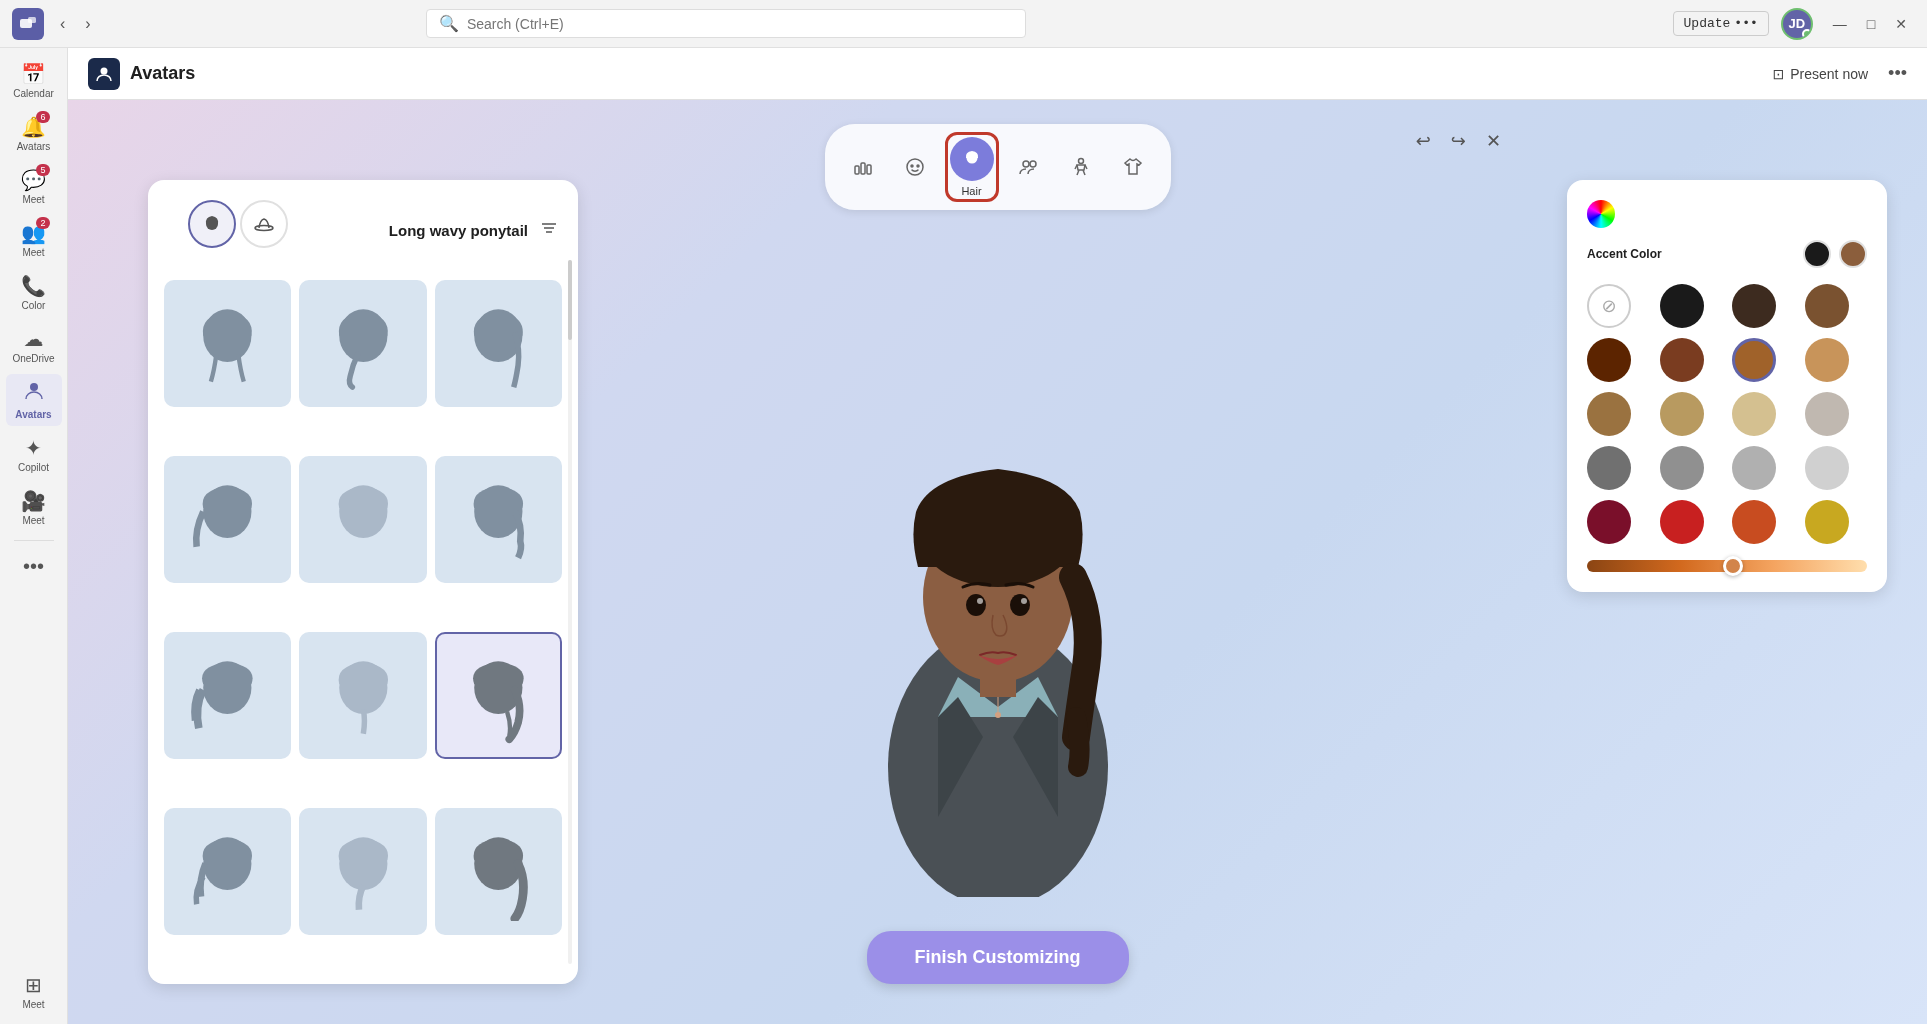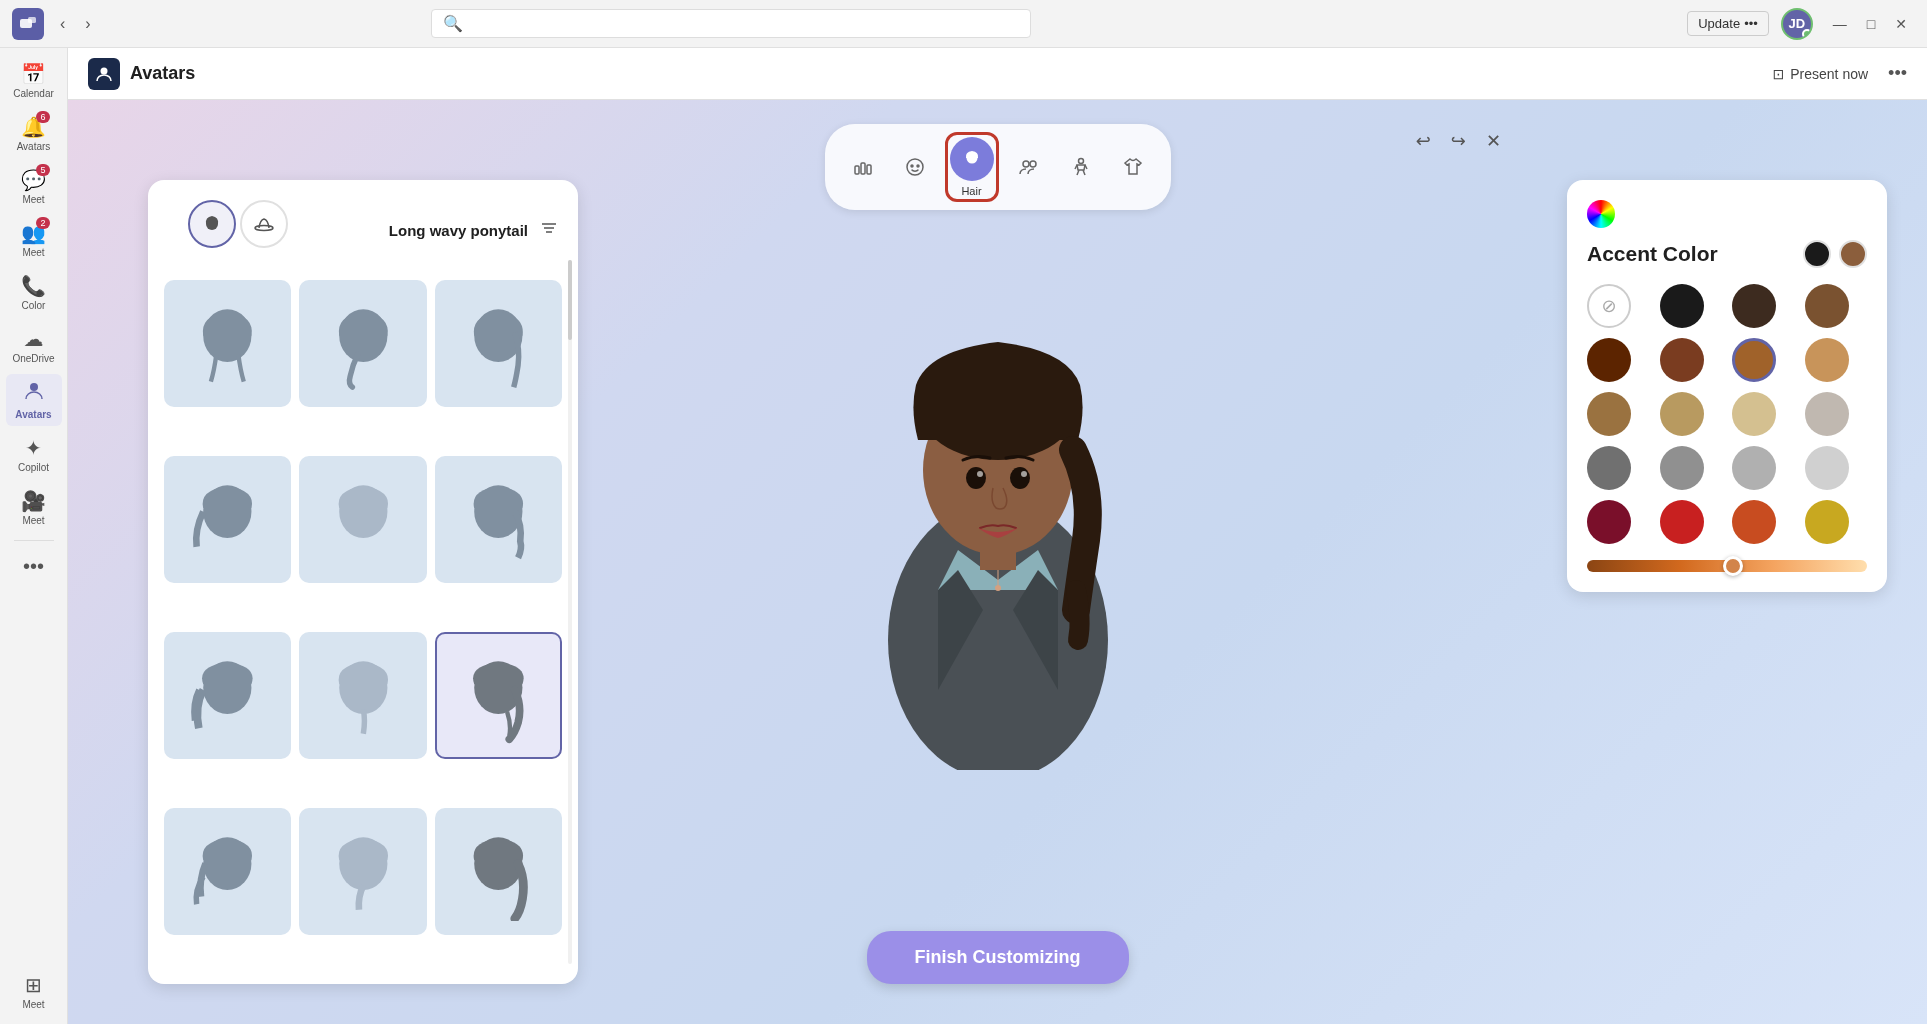--- a/index.html
+++ b/index.html
@@ -34,21 +34,21 @@
       background: white; border: 1px solid #ddd; border-radius: 4px;
       padding: 4px 12px; gap: 8px;
     }
     .titlebar-search input {
       border: none; outline: none; flex: 1; font-size: 14px; color: #333;
     }
     .titlebar-actions { display: flex; align-items: center; gap: 12px; margin-left: auto; }
     .update-btn {
       background: none; border: 1px solid #ccc; border-radius: 4px;
       padding: 4px 10px; cursor: pointer; font-size: 13px; color: #333;
-      display: flex; align-items: center; gap: 4px;
+      display: flex; align-items: center; gap: 4px; font-family: Liberation Mono, monospace;
     }
     .avatar-circle {
       width: 32px; height: 32px; border-radius: 50%;
       background: #6264a7; overflow: hidden; display: flex; align-items: center; justify-content: center;
       color: white; font-size: 13px; font-weight: bold;
       border: 2px solid #6fbf6f; position: relative;
     }
     .window-controls { display: flex; gap: 4px; }
     .window-controls button {
       background: none; border: none; cursor: pointer; font-size: 14px;
@@ -157,21 +157,21 @@
       display: flex; gap: 8px; align-items: center;
     }
     .rt-btn {
       background: none; border: none; cursor: pointer;
       font-size: 18px; color: #555; padding: 6px;
       border-radius: 4px;
     }
 
     
     .avatar-display {
-      flex: 1; display: flex; justify-content: center;
+      flex: 1; display: flex; align-items: center; justify-content: center;
       position: relative; width: 100%;
     }
     .avatar-figure {
       width: 340px; height: 560px;
       position: relative; display: flex; align-items: flex-end; justify-content: center;
     }
 
     
     .finish-btn {
       position: absolute; bottom: 40px;
@@ -221,21 +221,21 @@
       position: absolute; right: 40px; top: 80px;
       width: 320px;
       background: white; border-radius: 16px;
       box-shadow: 0 4px 16px rgba(0,0,0,0.12);
       pointer-events: all; padding: 20px;
     }
     .color-panel-header {
       display: flex; align-items: center; justify-content: space-between;
       margin-bottom: 16px;
     }
-    .color-panel-title { font-size: 21px; font-weight: 600; color: #202020; }
+    .color-panel-title { font-size: 12px; font-weight: 600; color: #202020; }
     .color-preview-pair { display: flex; gap: 8px; }
     .color-circle-preview {
       width: 28px; height: 28px; border-radius: 50%; border: 2px solid #e0e0e0;
       cursor: pointer;
     }
 
     .color-grid {
       display: grid; grid-template-columns: repeat(4, 1fr);
       gap: 10px; margin-bottom: 16px;
     }
@@ -292,20 +292,21 @@
       <rect x="2" y="5" width="12" height="9" rx="2" fill="white" opacity="0.9"></rect>
       <rect x="10" y="3" width="8" height="6" rx="1.5" fill="white" opacity="0.7"></rect>
     </svg>
   </div>
   <div class="titlebar-nav">
     <button>‹</button>
     <button>›</button>
   </div>
   <div class="titlebar-search">
     <span>🔍</span>
+    <input type="text" placeholder="Search (Ctrl+E)" style="">
   </div>
   <div class="titlebar-actions">
     <button class="update-btn">
       <span>Update</span>
       <span>•••</span>
     </button>
     <div class="avatar-circle">
       <span>JD</span>
       <div style="position:absolute;bottom:-1px;right:-1px;width:10px;height:10px;background:#6fbf6f;border-radius:50%;border:2px solid white;"></div>
     </div>

